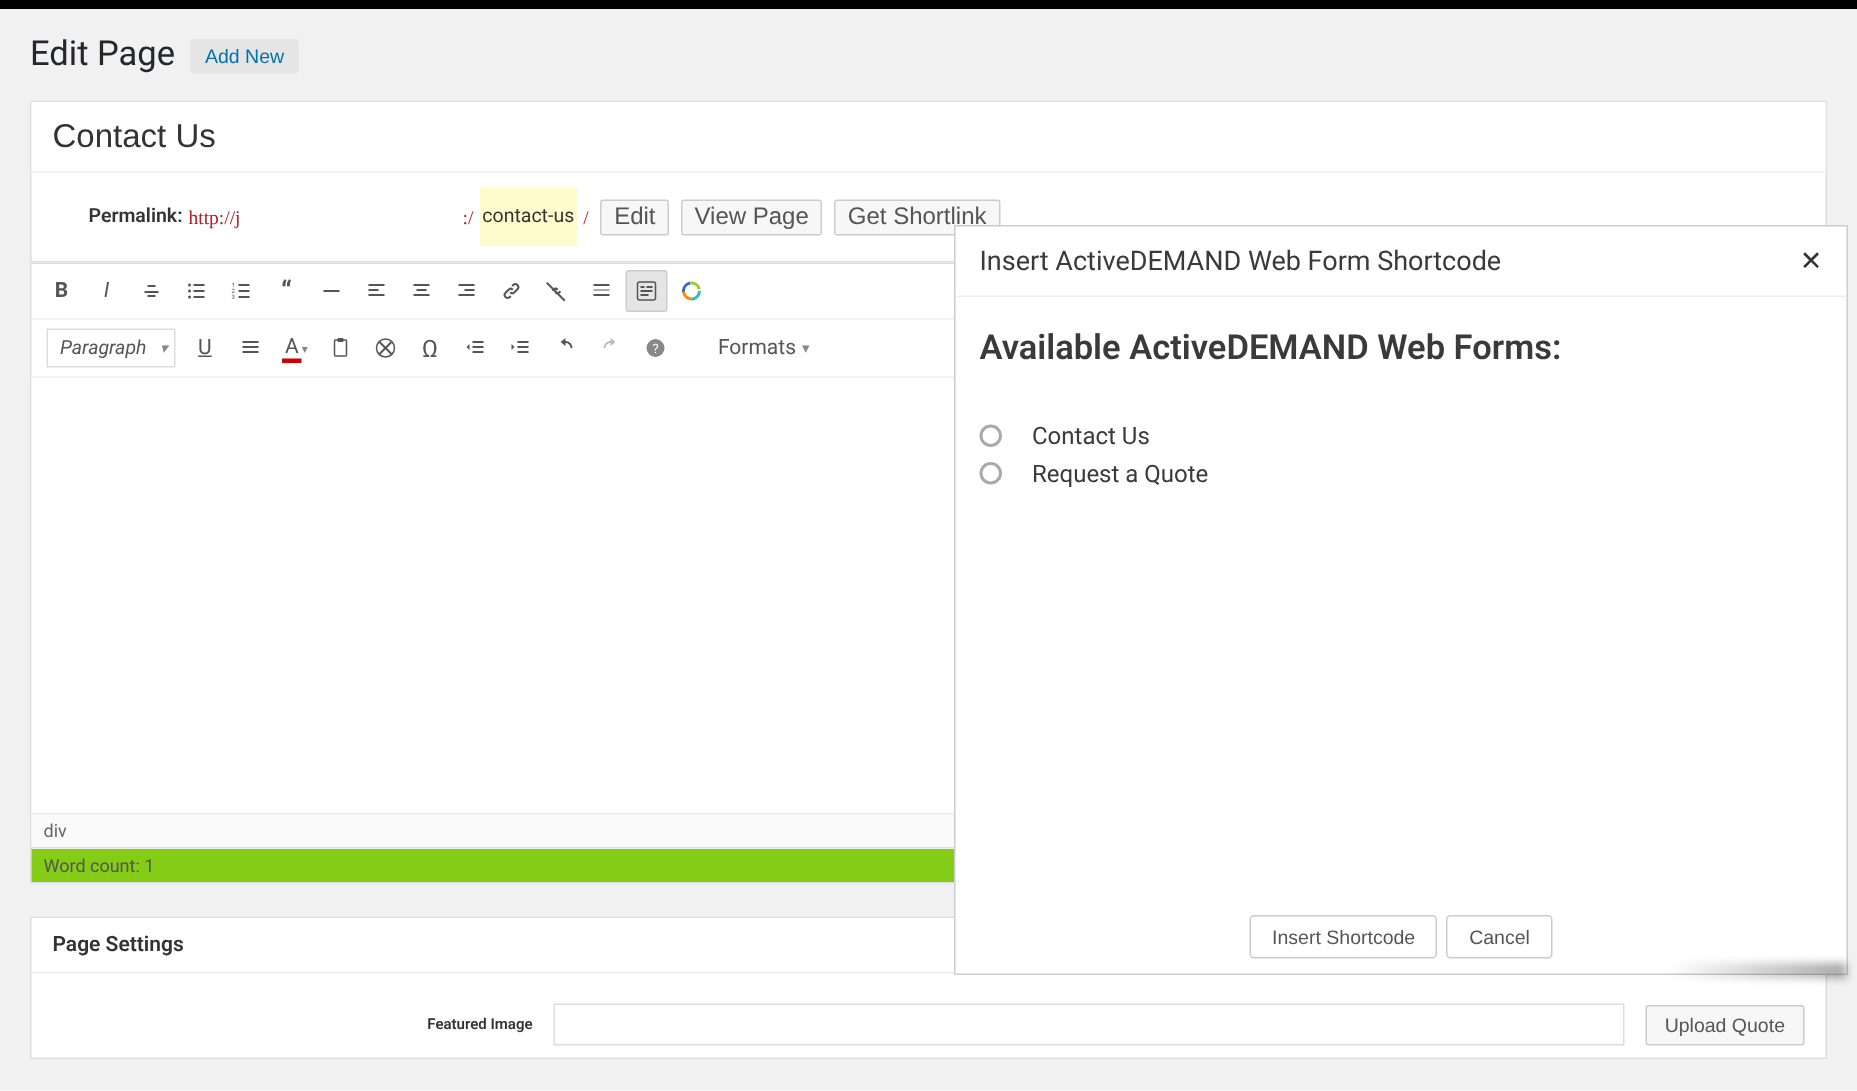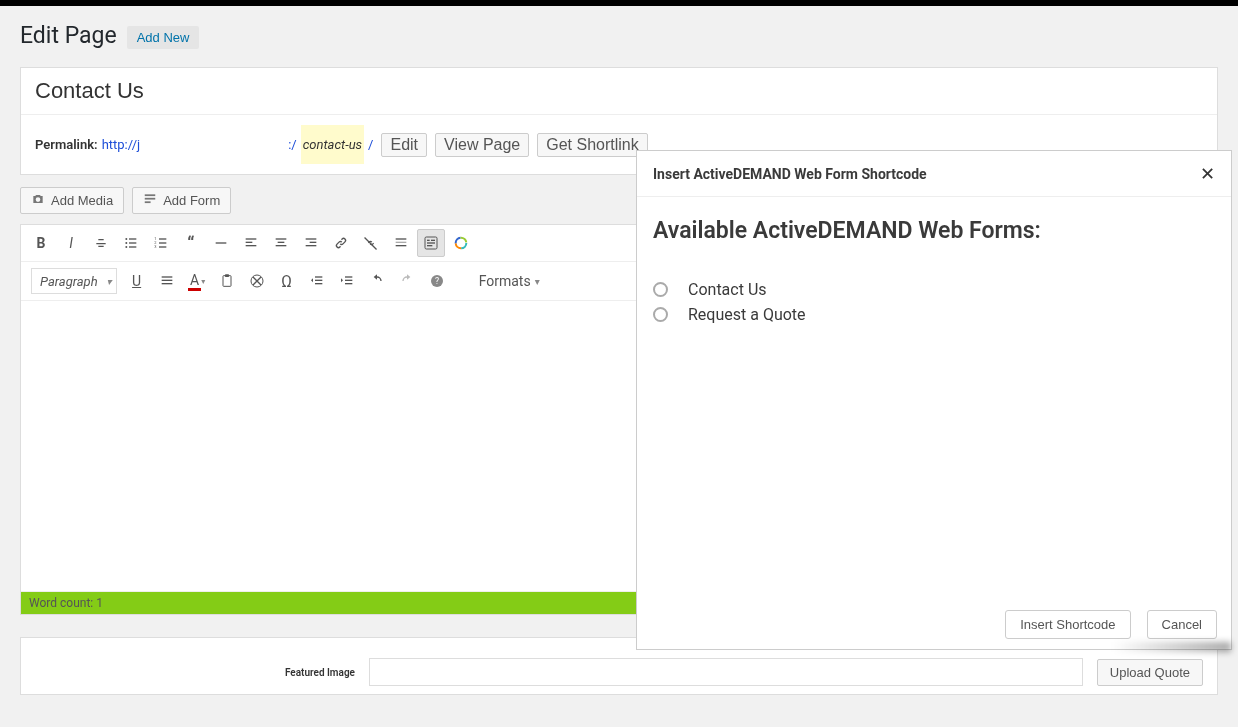--- a/index.html
+++ b/index.html
@@ -24,24 +24,24 @@
   .editor-box { background: #fff; border: 1px solid #ddd; }
   .title-input {
     width: 100%; border: none; outline: none;
     font-size: 22px; padding: 10px 14px; color: #333;
     border-bottom: 1px solid #eee;
   }
   .permalink-row {
     padding: 10px 14px; color: #666; font-size: 13px;
     display: flex; align-items: center; gap: 4px; flex-wrap: wrap;
   }
-  .perma-label { font-weight: 600; color: #333; }
-  .perma-url { color: #1d4ed8; }
+  .perma-label { font-weight: 600; color: #333; margin-left: 24px; }
+  .perma-url { color: #b91c1c; font-family: Liberation Serif, serif; }
   .perma-gap { display:inline-block; width: 140px; }
-  .perma-slug { background: #fffbcc; color: #333; padding: 12px 2px; font-style: italic; }
+  .perma-slug { background: #fffbcc; color: #333; padding: 12px 2px; }
   .small-btn {
     background: #f7f7f7; border: 1px solid #ccc; color: #555;
     font-size: 16px; padding: 2px 8px; border-radius: 2px; cursor: pointer;
     margin-left: 4px;
   }
   .media-row { padding: 12px 0 10px 0; display: flex; gap: 8px; }
   .media-btn {
     background: #f7f7f7; border: 1px solid #ccc; color: #555;
     font-size: 13px; padding: 4px 10px; border-radius: 2px; cursor: pointer;
     display: inline-flex; align-items: center; gap: 6px;
@@ -97,31 +97,31 @@
   }
   .modal-shadow {
     position:absolute; left:0; right:0; bottom:-3px; height:10px;
     background: linear-gradient(to right, rgba(0,0,0,0) 80%, rgba(0,0,0,0.35) 100%);
     filter: blur(3px);
   }
   .modal-header {
     display:flex; align-items:center; justify-content: space-between;
     padding: 12px 16px; border-bottom: 1px solid #eee;
   }
-  .modal-title { font-size: 14px; font-weight: 700; color: #3a3a3a; }
+  .modal-title { font-size: 18px; font-weight: 400; color: #3a3a3a; }
   .modal-close { font-size: 18px; color: #333; cursor: pointer; }
   .modal-body { padding: 20px 16px; color: #3a3a3a; }
   .modal-body h3 { font-size: 23px; font-weight: 600; margin-bottom: 36px; }
   .form-option { display:flex; align-items:center; gap: 20px; font-size: 16px; color:#3a3a3a; margin-bottom: 6px; }
   .radio {
     width: 15px; height: 15px; border: 2px solid #aaa; border-radius: 50%; cursor:pointer; flex-shrink:0;
   }
   .modal-footer {
     position:absolute; bottom:0; left:0; right:0;
-    display:flex; justify-content: flex-end; gap: 16px;
+    display:flex; justify-content: center; gap: 6px;
     padding: 10px 14px;
   }
   .modal-btn {
     background:#fff; border:1px solid #ccc; color:#555; font-size:13px;
     padding: 6px 14px; border-radius: 3px; cursor:pointer;
   }
   .icon-media svg, .icon-form svg { width:14px; height:14px; fill:#777; }
   .circle-icon {
     width: 18px; height: 18px; display:inline-block;
   }
@@ -146,36 +146,20 @@
       <span class="perma-gap"></span>
       <span class="perma-url">:/</span>
         <span class="perma-slug">contact-us</span>
         <span class="perma-url">/</span>
       <button class="small-btn">Edit</button>
       <button class="small-btn">View Page</button>
       <button class="small-btn">Get Shortlink</button>
     </div>
   </div>
 
-  <div class="media-row">
-    <button class="media-btn">
-      <span class="icon-media"><svg viewBox="0 0 24 24">
-            <path d="M4 7h3l2-2h6l2 2h3v12H4z M12 9a4 4 0 100 8 4 4 0 000-8z"></path>
-          </svg></span>
-      <span>Add Media</span>
-    </button>
-    <button class="media-btn">
-      <span class="icon-form"><svg viewBox="0 0 24 24">
-            <rect x="3" y="4" width="18" height="3"></rect>
-            <rect x="3" y="10" width="18" height="3"></rect>
-            <rect x="3" y="16" width="10" height="3"></rect>
-          </svg></span>
-      <span>Add Form</span>
-    </button>
-  </div>
 
   <div class="tinymce">
     <div class="toolbar">
       <span class="tb-btn">
           <b>B</b>
         </span>
       <span class="tb-btn">
           <i>I</i>
         </span>
       <span class="tb-btn">
@@ -333,24 +317,26 @@
             <text x="12" y="17" text-anchor="middle" font-size="13" fill="#fff">?</text>
           </svg>
         </span>
       <span style="width:18px"></span>
       <span class="tb-formats">
           <span>Formats</span>
           <span style="font-size:10px;color:#888">▾</span>
         </span>
     </div>
     <div class="editor-area"></div>
+    <div class="editor-status">div</div>
     <div class="editor-wordcount">Word count: 1</div>
   </div>
 
   <div class="page-settings">
+    <div class="ps-title">Page Settings</div>
     <div class="ps-body">
       <div class="ps-row">
         <div class="ps-label">Featured Image</div>
         <input class="ps-input" value="" style="">
         <button class="ps-upload">Upload Quote</button>
       </div>
 
     </div>
   </div>
 

